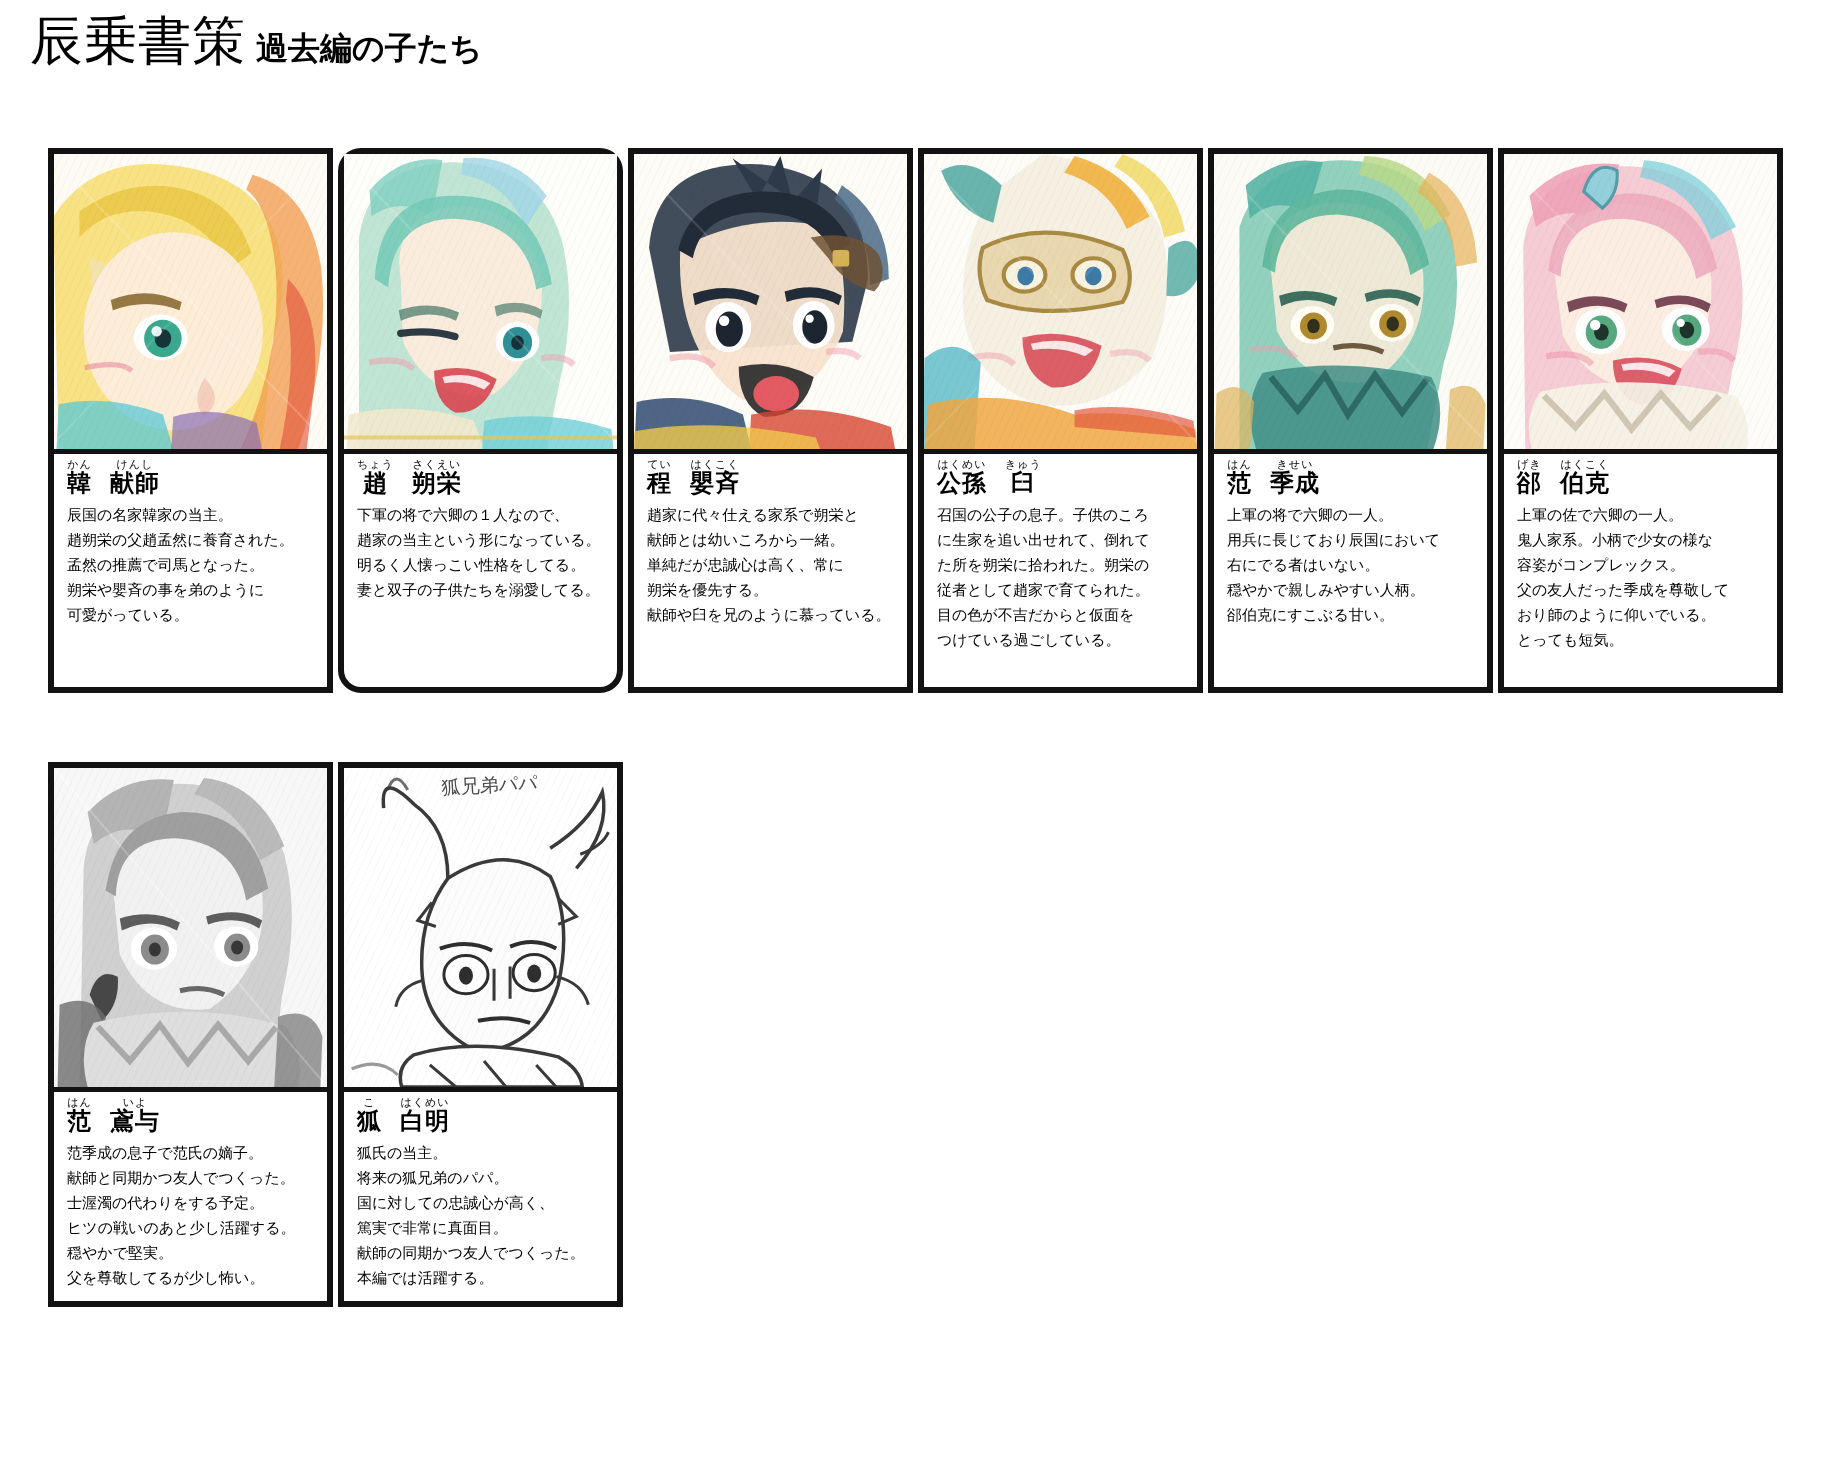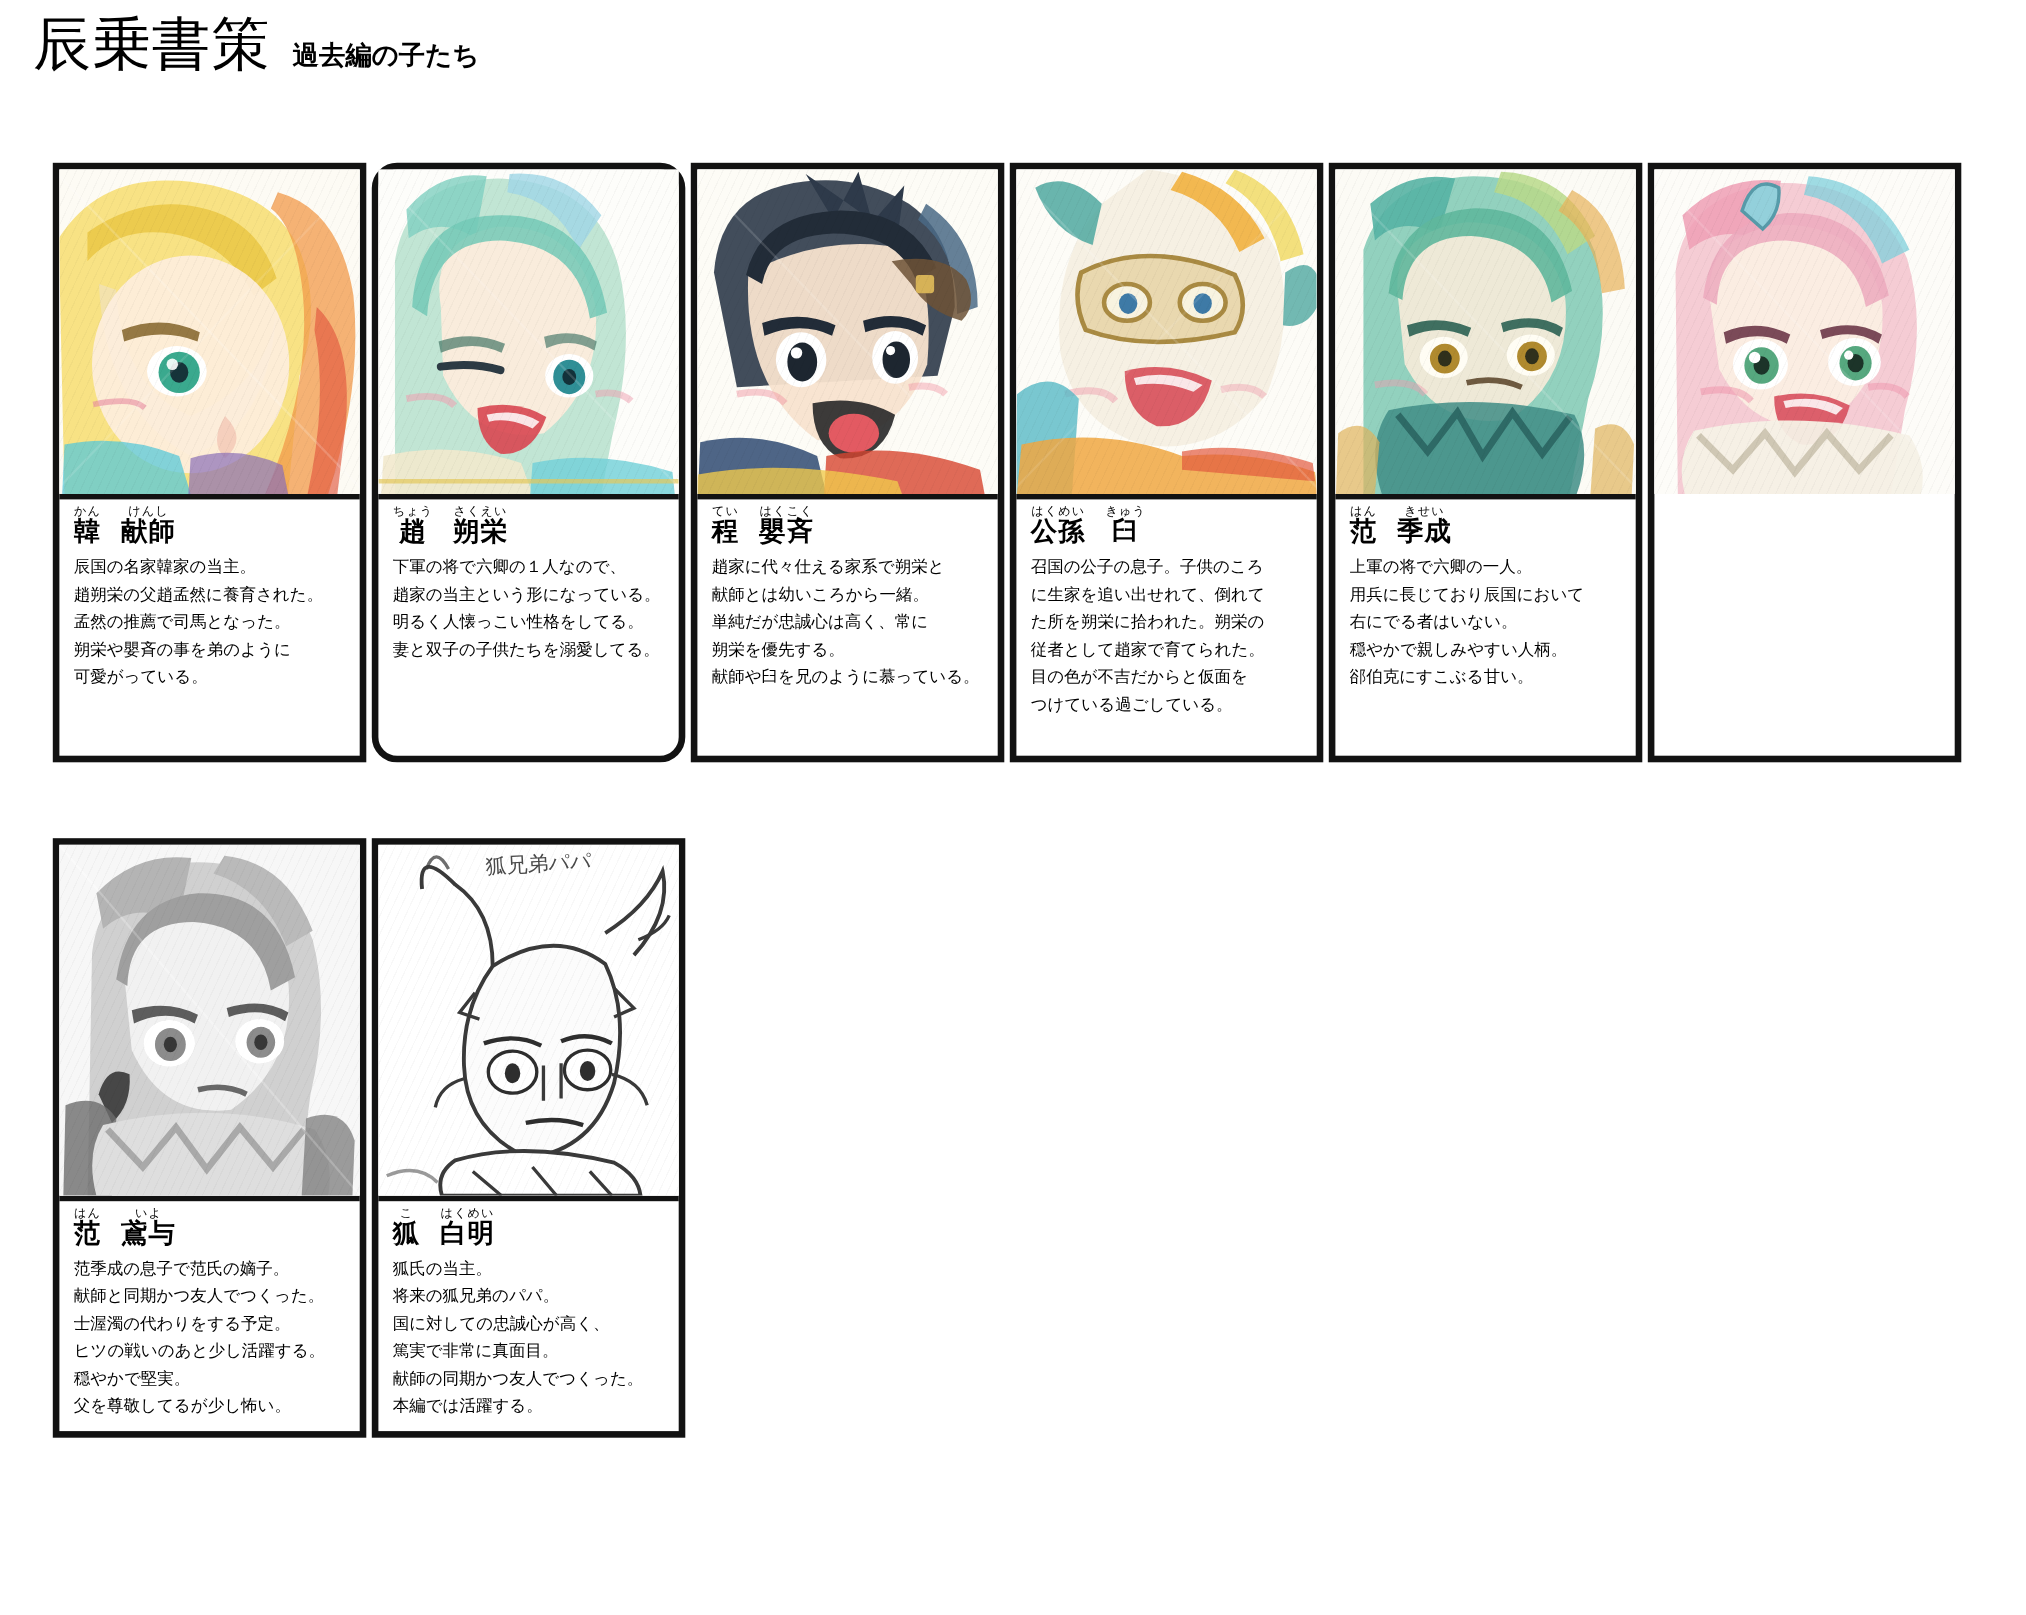--- a/index.html
+++ b/index.html
@@ -24,23 +24,23 @@
     display: flex;
     align-items: baseline;
   }
   .title-main {
     font-size: 53px;
     font-weight: normal;
     letter-spacing: 1px;
     line-height: 1;
   }
   .title-sub {
-    font-size: 24px;
+    font-size: 32px;
     font-weight: bold;
-    margin-left: 20px;
+    margin-left: 10px;
     line-height: 1;
   }
 
   
   .row {
     position: absolute;
     display: flex;
     gap: 0px;
   }
   .row-one { left: 48px; top: 148px; }
@@ -381,20 +381,39 @@
         <ellipse cx="175" cy="162" rx="4" ry="4" fill="#ffffff"></ellipse>
         <path d="M110 198 Q146 190 176 206 Q166 242 134 240 Q110 230 110 198 Z" fill="#d84f5e" opacity="0.9"></path>
         <path d="M118 202 Q148 196 170 208 L164 214 Q142 204 120 208 Z" fill="#ffffff" opacity="0.85"></path>
         <path d="M46 194 Q78 188 90 202" stroke="#ef8fa8" stroke-width="6" fill="none" opacity="0.5"></path>
         <path d="M192 190 Q216 186 226 198" stroke="#ef8fa8" stroke-width="6" fill="none" opacity="0.45"></path>
         <path d="M40 228 Q130 208 228 232 Q244 256 238 283 L32 283 Q24 252 40 228 Z" fill="#f6f1e6" opacity="0.95"></path>
         <path d="M44 232 L74 262 L102 230 L128 264 L156 230 L184 262 L212 232" fill="none" stroke="#cfc7b4" stroke-width="6"></path>
         <path d="M0 0 L273 283" stroke="#ffffff" stroke-width="2" opacity="0.14"></path>
       </svg>
     </div>
+    <div class="caption">
+      <div class="name-line">
+        <div class="name-unit">
+          <span class="furigana">げき</span>
+          <span class="kanji">郤</span>
+        </div>
+        <div class="name-gap"></div>
+        <div class="name-unit">
+          <span class="furigana">はくこく</span>
+          <span class="kanji">伯克</span>
+        </div>
+      </div>
+      <div class="desc">上軍の佐で六卿の一人。
+鬼人家系。小柄で少女の様な
+容姿がコンプレックス。
+父の友人だった季成を尊敬して
+おり師のように仰いでいる。
+とっても短気。</div>
+    </div>
   </div>
 
 </div>
 
 <div class="row row-two">
 
   <div class="card" style="width:285px;height:545px;">
     <div class="portrait bw" style="height:330px;">
       <svg width="100%" height="100%" viewBox="0 0 273 318" preserveAspectRatio="xMidYMid slice">
         <rect x="0" y="0" width="273" height="318" fill="#f2f2ee"></rect>

